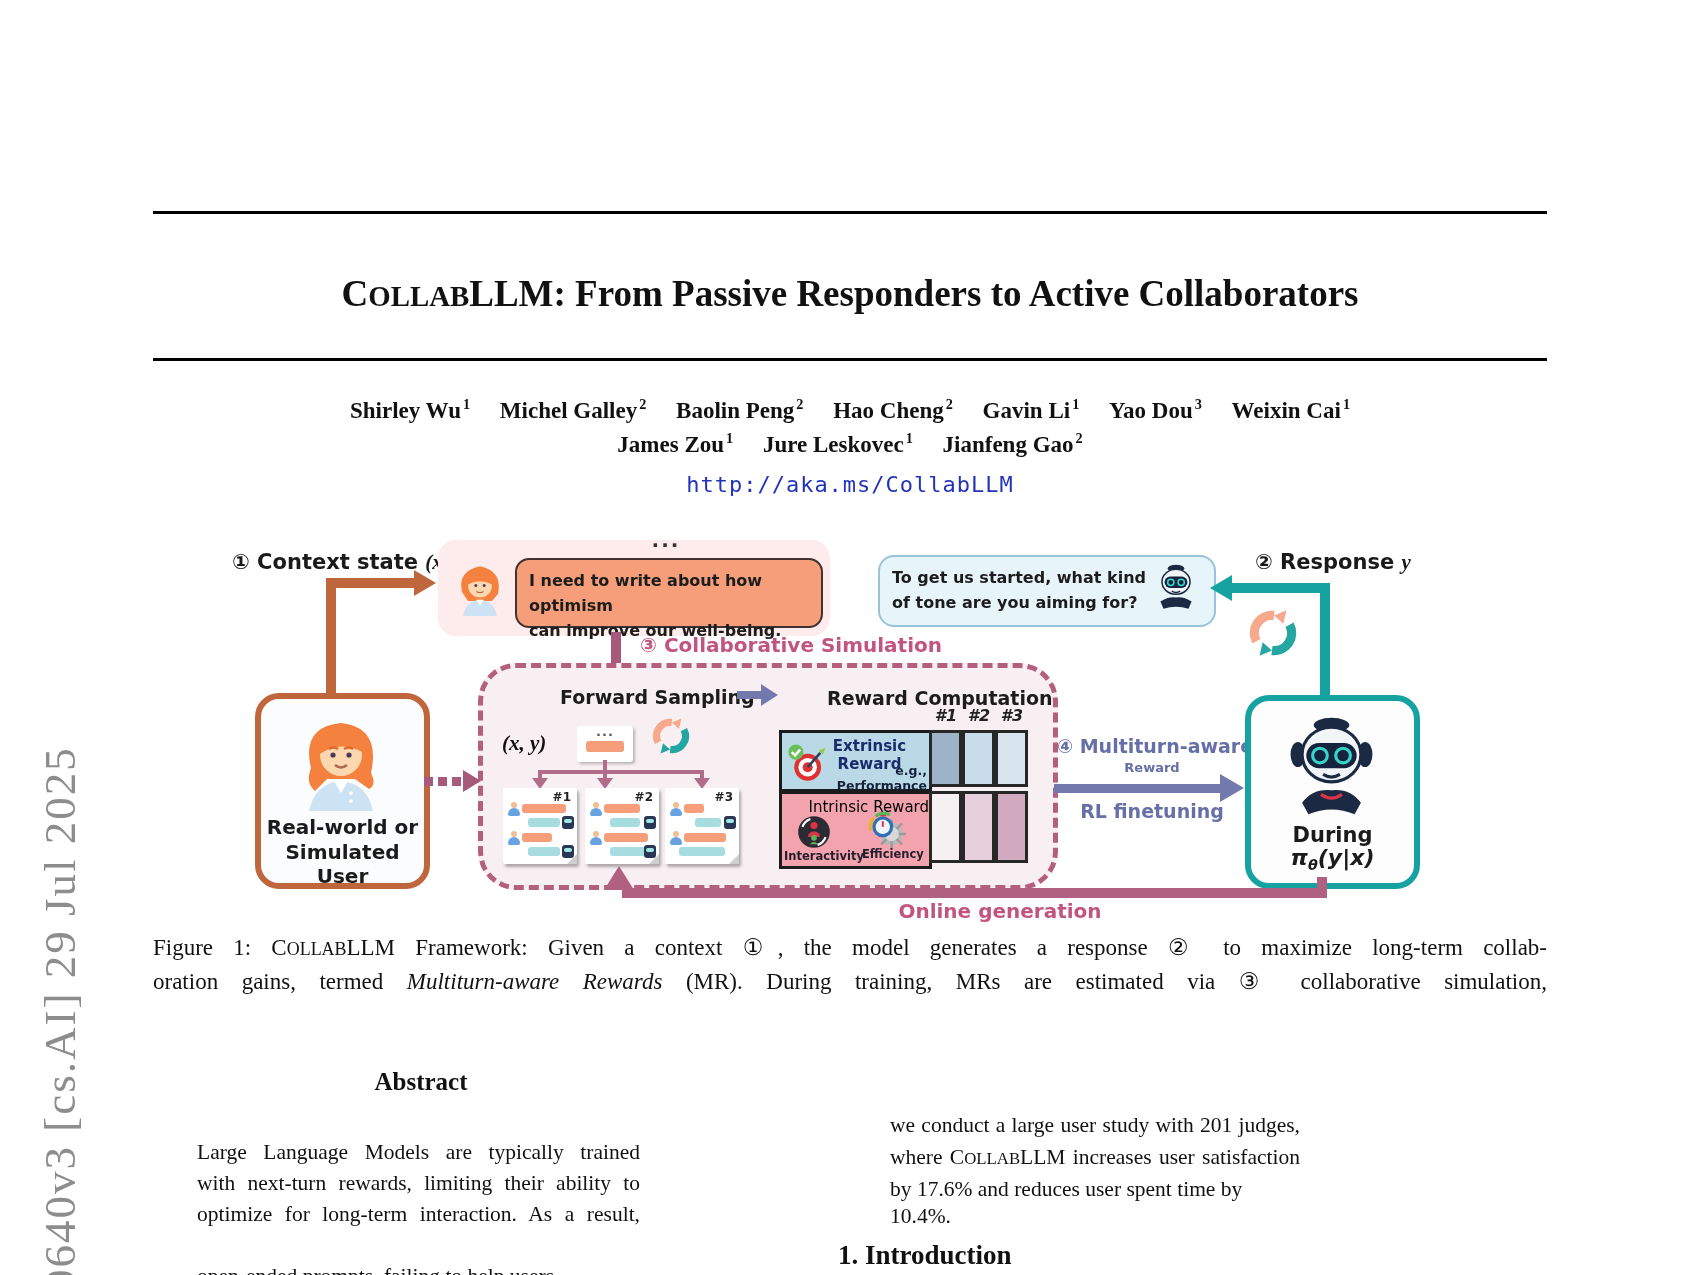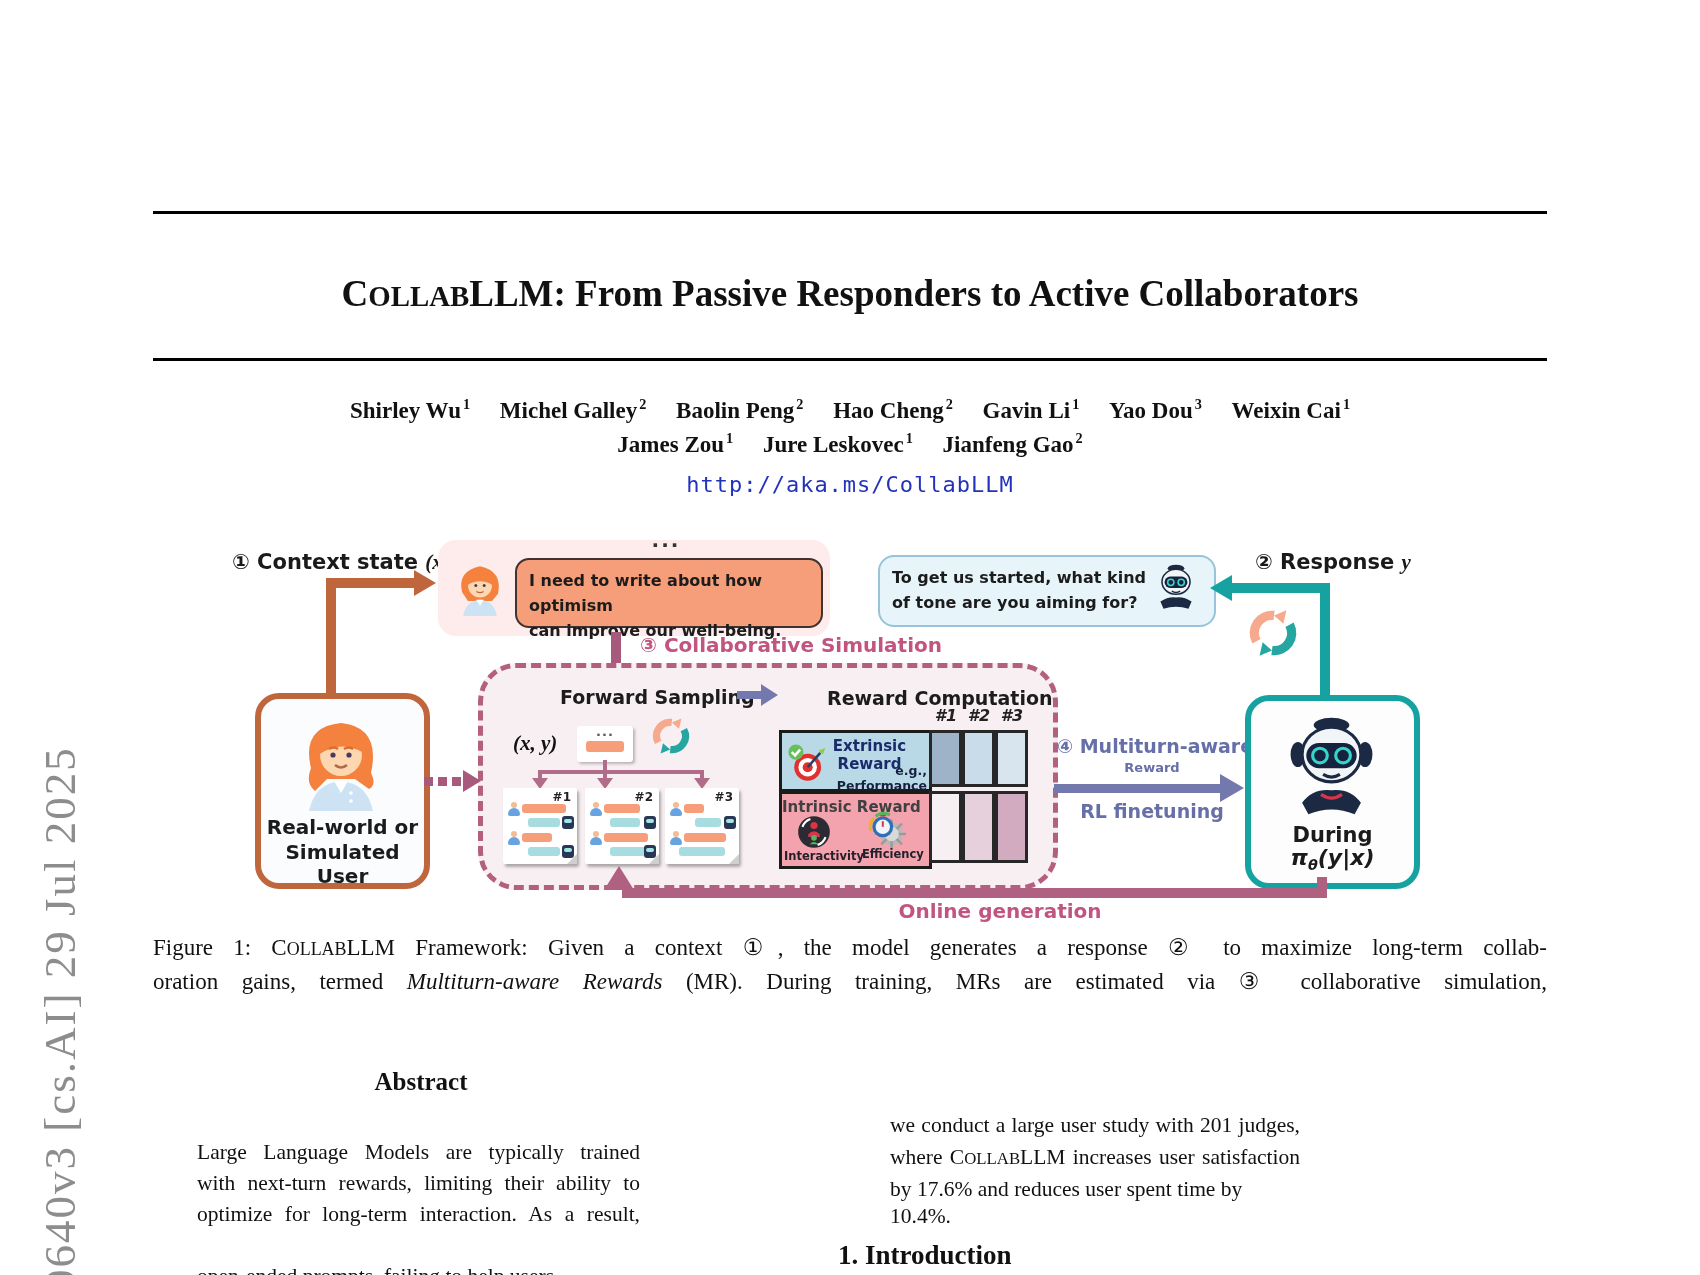--- a/index.html
+++ b/index.html
@@ -62,21 +62,21 @@
   .pers::before{content:"";position:absolute;left:3px;top:0;width:6px;height:6px;border-radius:50%;background:#f0bd95;}
   .pers::after{content:"";position:absolute;left:0;top:6px;width:12px;height:8px;border-radius:6px 6px 2px 2px;background:#66a3e0;}
   .crobot{position:absolute;width:12px;height:13px;background:#2a3655;border-radius:3px;}
   .crobot::before{content:"";position:absolute;left:2px;top:3px;width:8px;height:4px;background:#9fe8e2;border-radius:2px;}
 
   
   .extbox{position:absolute;left:779px;top:730px;width:147px;height:56px;background:#b9d9e7;border:3px solid #1b1b1b;}
   .intbox{position:absolute;left:779px;top:791px;width:147px;height:72px;background:#f3a3ae;border:3px solid #1b1b1b;}
   .exttitle{position:absolute;left:30px;top:4px;width:115px;text-align:center;font-size:15px;font-weight:bold;color:#1b2a6b;}
   .extsub{position:absolute;left:40px;top:30px;width:105px;text-align:right;font-size:12.5px;font-weight:bold;color:#15213d;}
-  .inttitle{position:absolute;left:0;top:4px;width:147px;text-align:left;font-size:15px;font-weight:bold;color:#404040;}
+  .inttitle{position:absolute;left:0;top:4px;width:147px;text-align:right;font-size:15px;font-weight:normal;color:#000000;}
   .iclabel{position:absolute;font-size:11.5px;font-weight:bold;color:#23202b;}
   .bar-col-label{position:absolute;top:706px;width:32px;text-align:center;font-size:16px;font-weight:bold;font-style:italic;color:#222;}
   .vbar{position:absolute;border:3px solid #272727;}
 
   
   .userbox{position:absolute;left:255px;top:693px;width:163px;height:184px;border:6px solid #c0663d;
            border-radius:24px;background:#fbfcfd;}
   .policybox{position:absolute;left:1245px;top:695px;width:163px;height:182px;border:6px solid #17a2a2;
            border-radius:24px;background:#fdfdfd;}
   .boxtext{position:absolute;width:100%;text-align:center;font-weight:bold;font-size:20px;color:#1b1b1b;}
@@ -181,21 +181,21 @@
     <div class="tri" style="left:601px;top:664px;border-left:15px solid transparent;border-right:15px solid transparent;border-top:20px solid #a85a7c;"></div>
     <div class="lbl magenta" style="left:640px;top:633px;font-size:20px;"><span>③</span><span> Collaborative Simulation</span></div>
 
     <div class="dashed"></div>
 
     <div class="figtitle" style="left:560px;top:686px;">Forward Sampling</div>
     <div class="seg" style="left:737px;top:691px;width:26px;height:8px;background:#7479ad;"></div>
     <div class="tri" style="left:761px;top:684px;border-top:11px solid transparent;border-bottom:11px solid transparent;border-left:17px solid #7479ad;"></div>
     <div class="figtitle" style="left:827px;top:687px;">Reward Computation</div>
 
-    <div class="abs" style="left:513px;top:731px;font-family:'Liberation Serif',serif;font-style:italic;font-weight:bold;font-size:21px;">(x, y)</div>
+    <div class="abs" style="left:502px;top:731px;font-family:'Liberation Serif',serif;font-style:italic;font-weight:bold;font-size:21px;">(x, y)</div>
     <div class="doc">
       <div class="d3">...</div>
       <div class="bar"></div>
     </div>
     <svg class="abs" style="left:645px;top:712px;" width="52" height="48" viewBox="0 0 60 60">
       <path d="M14 38 A17 17 0 0 1 31 13" stroke="#f6a98c" stroke-width="9" fill="none"></path>
       <path d="M31 13 l12 -5 l-3 13 Z" fill="#f6a98c"></path>
       <path d="M46 22 A17 17 0 0 1 29 47" stroke="#25a6a0" stroke-width="9" fill="none"></path>
       <path d="M29 47 l-12 5 l3 -13 Z" fill="#25a6a0"></path>
     </svg>

